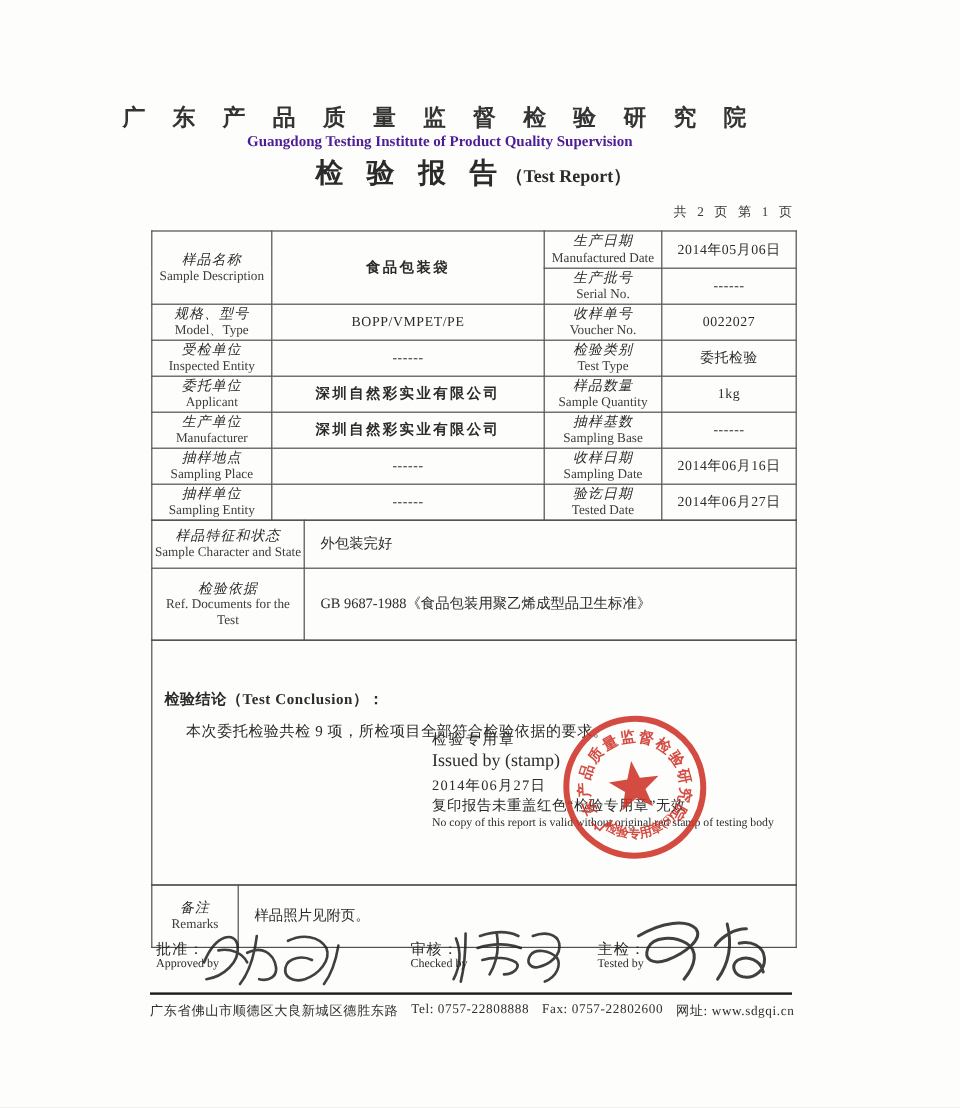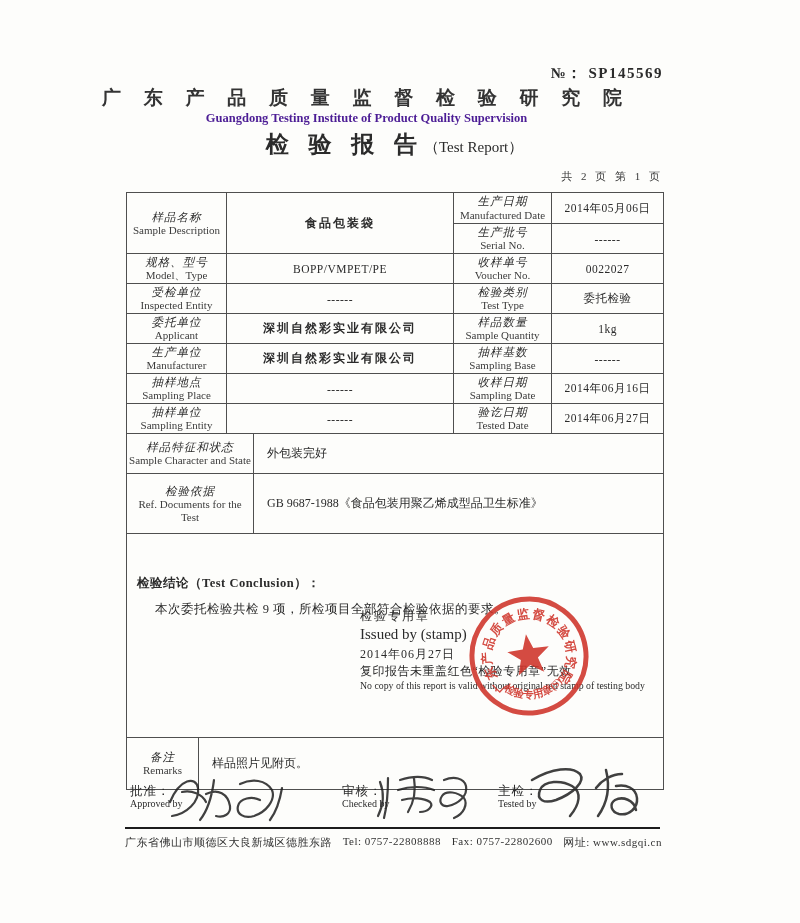--- a/index.html
+++ b/index.html
@@ -12,21 +12,21 @@
   
   .report-no{position:absolute;left:126px;top:64px;width:537px;text-align:right;
     font-size:15px;font-weight:bold;letter-spacing:1px;}
   .report-no .no-val{margin-left:6px;letter-spacing:1.5px;}
   .inst-cn{position:absolute;left:126px;top:85px;width:537px;text-align:center;
     transform:translateX(-28px);font-size:19px;font-weight:600;letter-spacing:9px;color:#343434;}
   .inst-en{position:absolute;left:126px;top:111px;width:537px;text-align:center;
     transform:translateX(-28px);font-size:12.5px;font-weight:bold;color:#4c1d95;}
   .report-title{position:absolute;left:126px;top:129px;width:537px;text-align:center;}
   .report-title .rt-cn{font-size:23px;font-weight:bold;letter-spacing:7px;}
-  .report-title .rt-en{font-size:15px;font-weight:normal;letter-spacing:0;}
+  .report-title .rt-en{font-size:15px;font-weight:bold;letter-spacing:0;}
   .pagination{position:absolute;left:126px;top:169px;width:537px;text-align:right;
     font-size:11px;letter-spacing:3px;color:#3a3a3a;}
   
   .tables{position:absolute;left:126px;top:192px;width:537px;}
   .tables table{border-collapse:collapse;table-layout:fixed;width:537px;}
   .tables table+table{margin-top:-1px;}
   .tables td{border:1px solid #4f4f4f;text-align:center;vertical-align:middle;
     padding:1px 2px;overflow:hidden;}
   td .cn{font-size:11.5px;letter-spacing:1px;line-height:1.25;display:block;font-style:italic;}
   td .en{font-size:11px;line-height:1.15;display:block;color:#3c3c3c;}
@@ -57,23 +57,20 @@
   
   .footer-rule{position:absolute;left:125px;top:827px;width:535px;height:2px;background:#1c1c1c;}
   .footer{position:absolute;left:125px;top:835px;width:537px;display:flex;
     justify-content:space-between;font-size:11px;letter-spacing:0.5px;color:#303030;}
 </style>
 </head>
 <body>
 
 <div class="page">
 
-  <div class="report-no">
-    <span>№：</span><span class="no-val">SP145569</span>
-  </div>
   <div class="inst-cn">广 东 产 品 质 量 监 督 检 验 研 究 院</div>
   <div class="inst-en">Guangdong Testing Institute of Product Quality Supervision</div>
   <div class="report-title">
     <span class="rt-cn">检 验 报 告</span><span class="rt-en">（Test Report）</span>
   </div>
   <div class="pagination">共 2 页 第 1 页</div>
 
   <div class="tables">
 
     <table>

